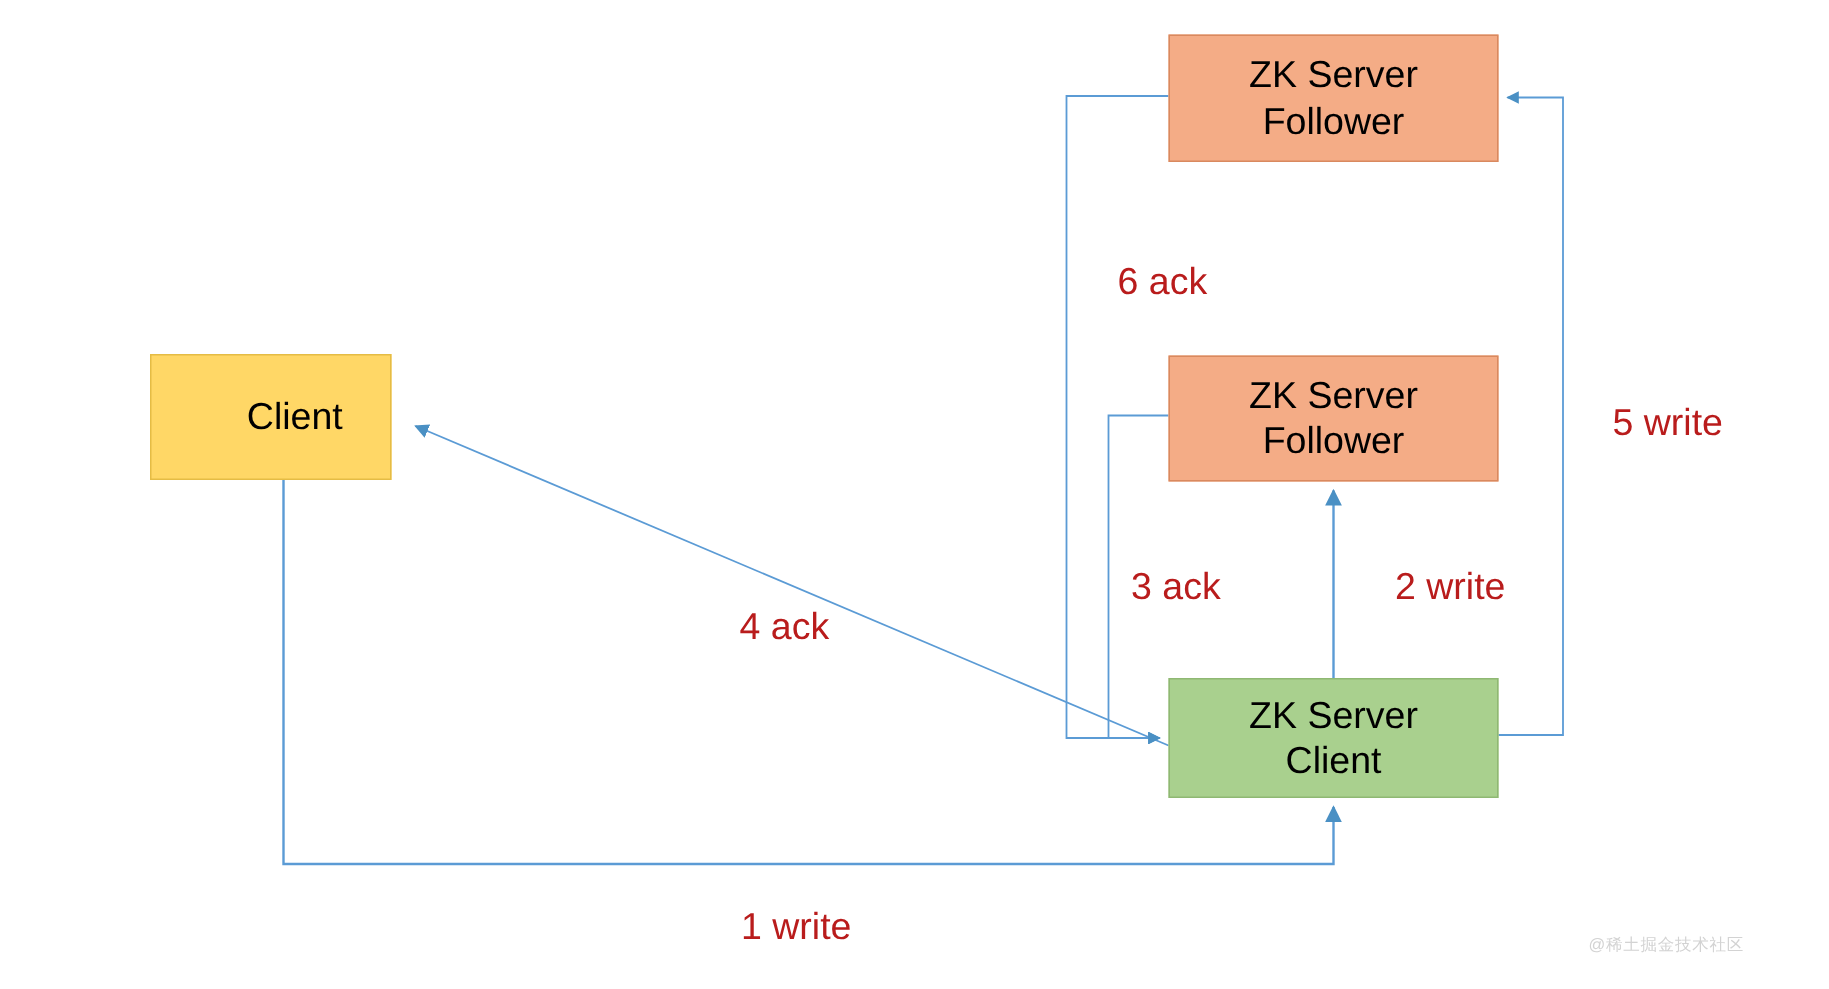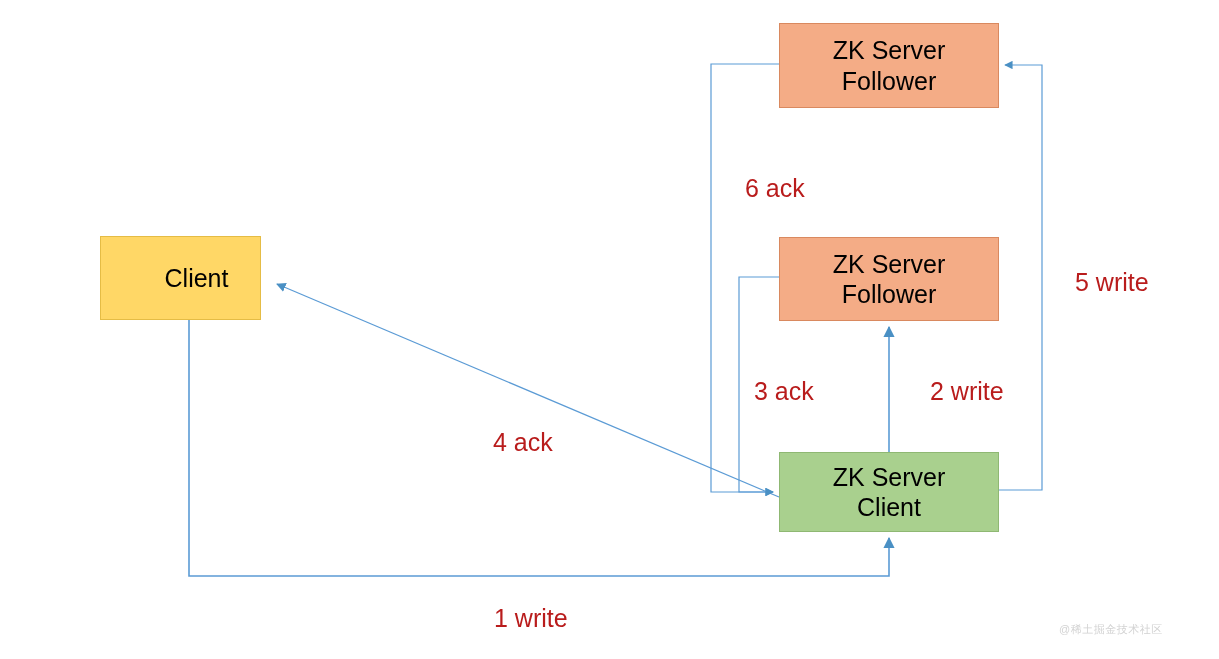--- a/index.html
+++ b/index.html
@@ -112,19 +112,19 @@
     <span class="node-line">Client</span>
   </div>
 
   <div class="node node-client" style="left:100px; top:236px; width:161px; height:84px;padding-left:32px;">
     <span class="node-line">Client</span>
   </div>
 
   <div class="edge-label" style="left:494px; top:604px;text-align:center;">1 write</div>
   <div class="edge-label" style="left:906px; top:377px;margin-left:24px;">2 write</div>
   <div class="edge-label" style="left:754px; top:377px;text-align:center;">3 ack</div>
-  <div class="edge-label" style="left:493px; top:428px;">4 ack</div>
+  <div class="edge-label" style="left:493px; top:404px;">4 ack</div>
   <div class="edge-label" style="left:1075px; top:268px;">5 write</div>
   <div class="edge-label" style="left:745px; top:174px;">6 ack</div>
 
   <div class="watermark" style="left:1059px; top:622px;">@稀土掘金技术社区</div>
 
 </div>
 
 </body></html>

